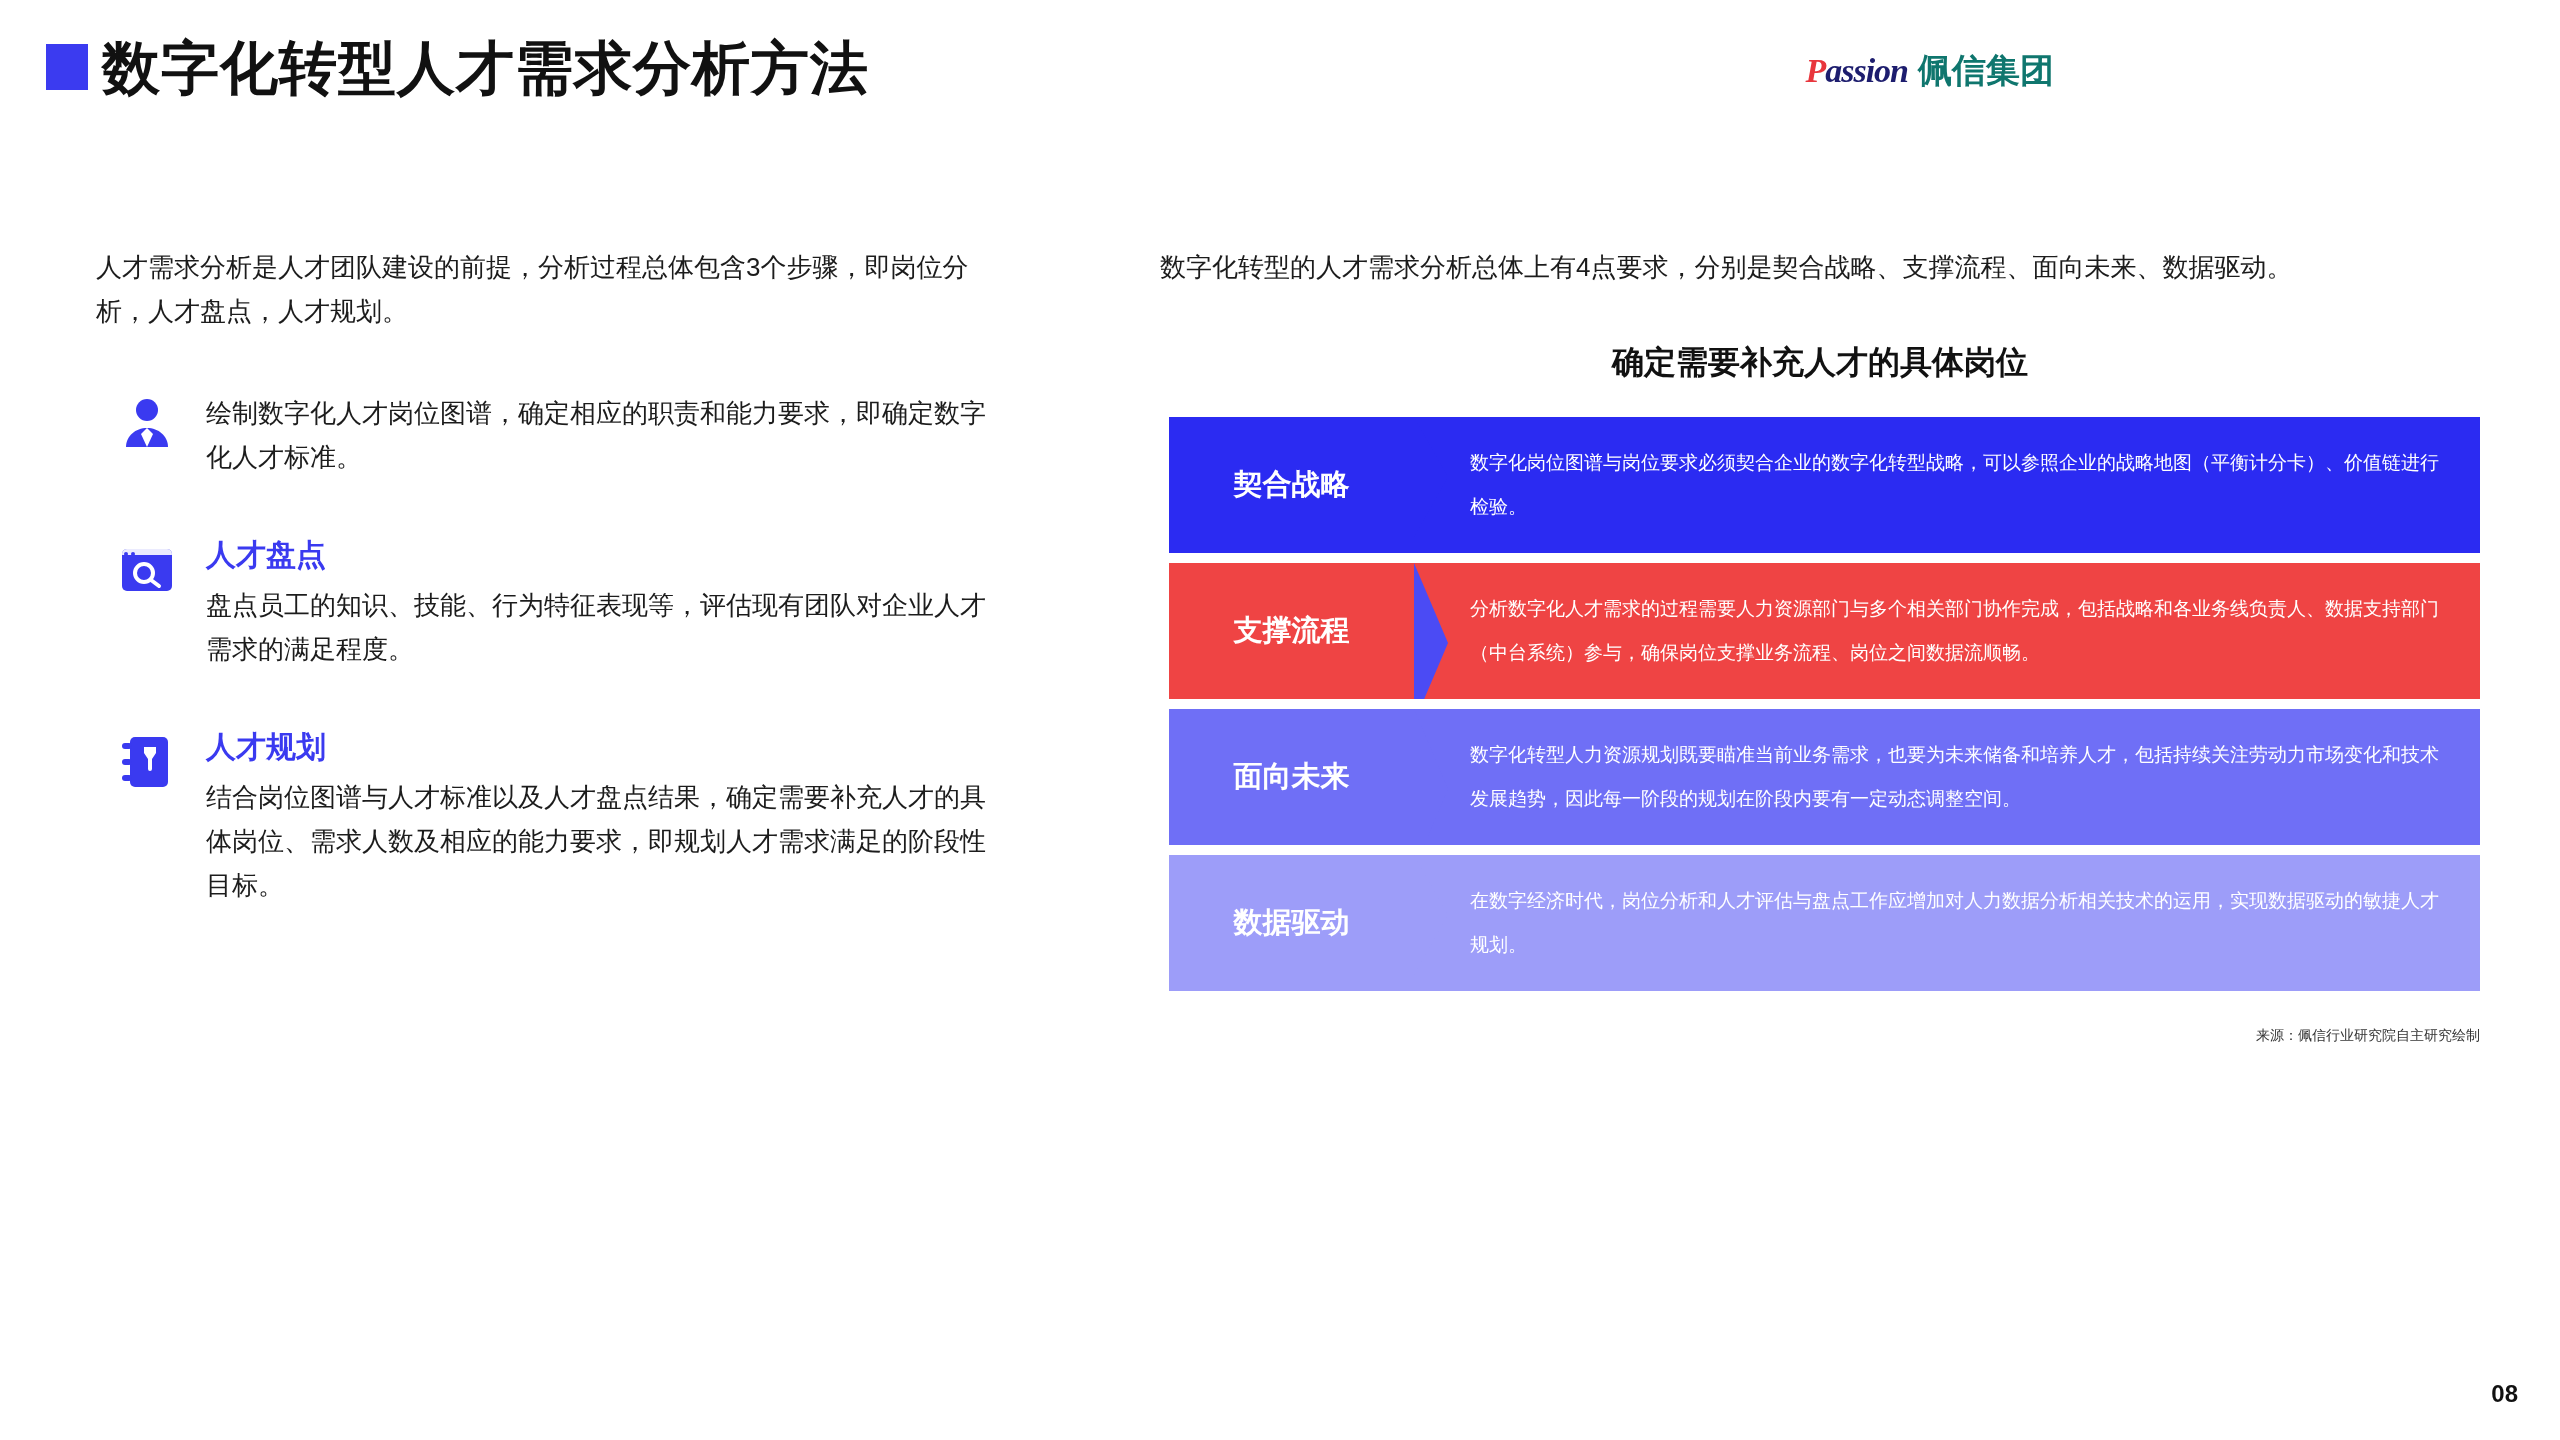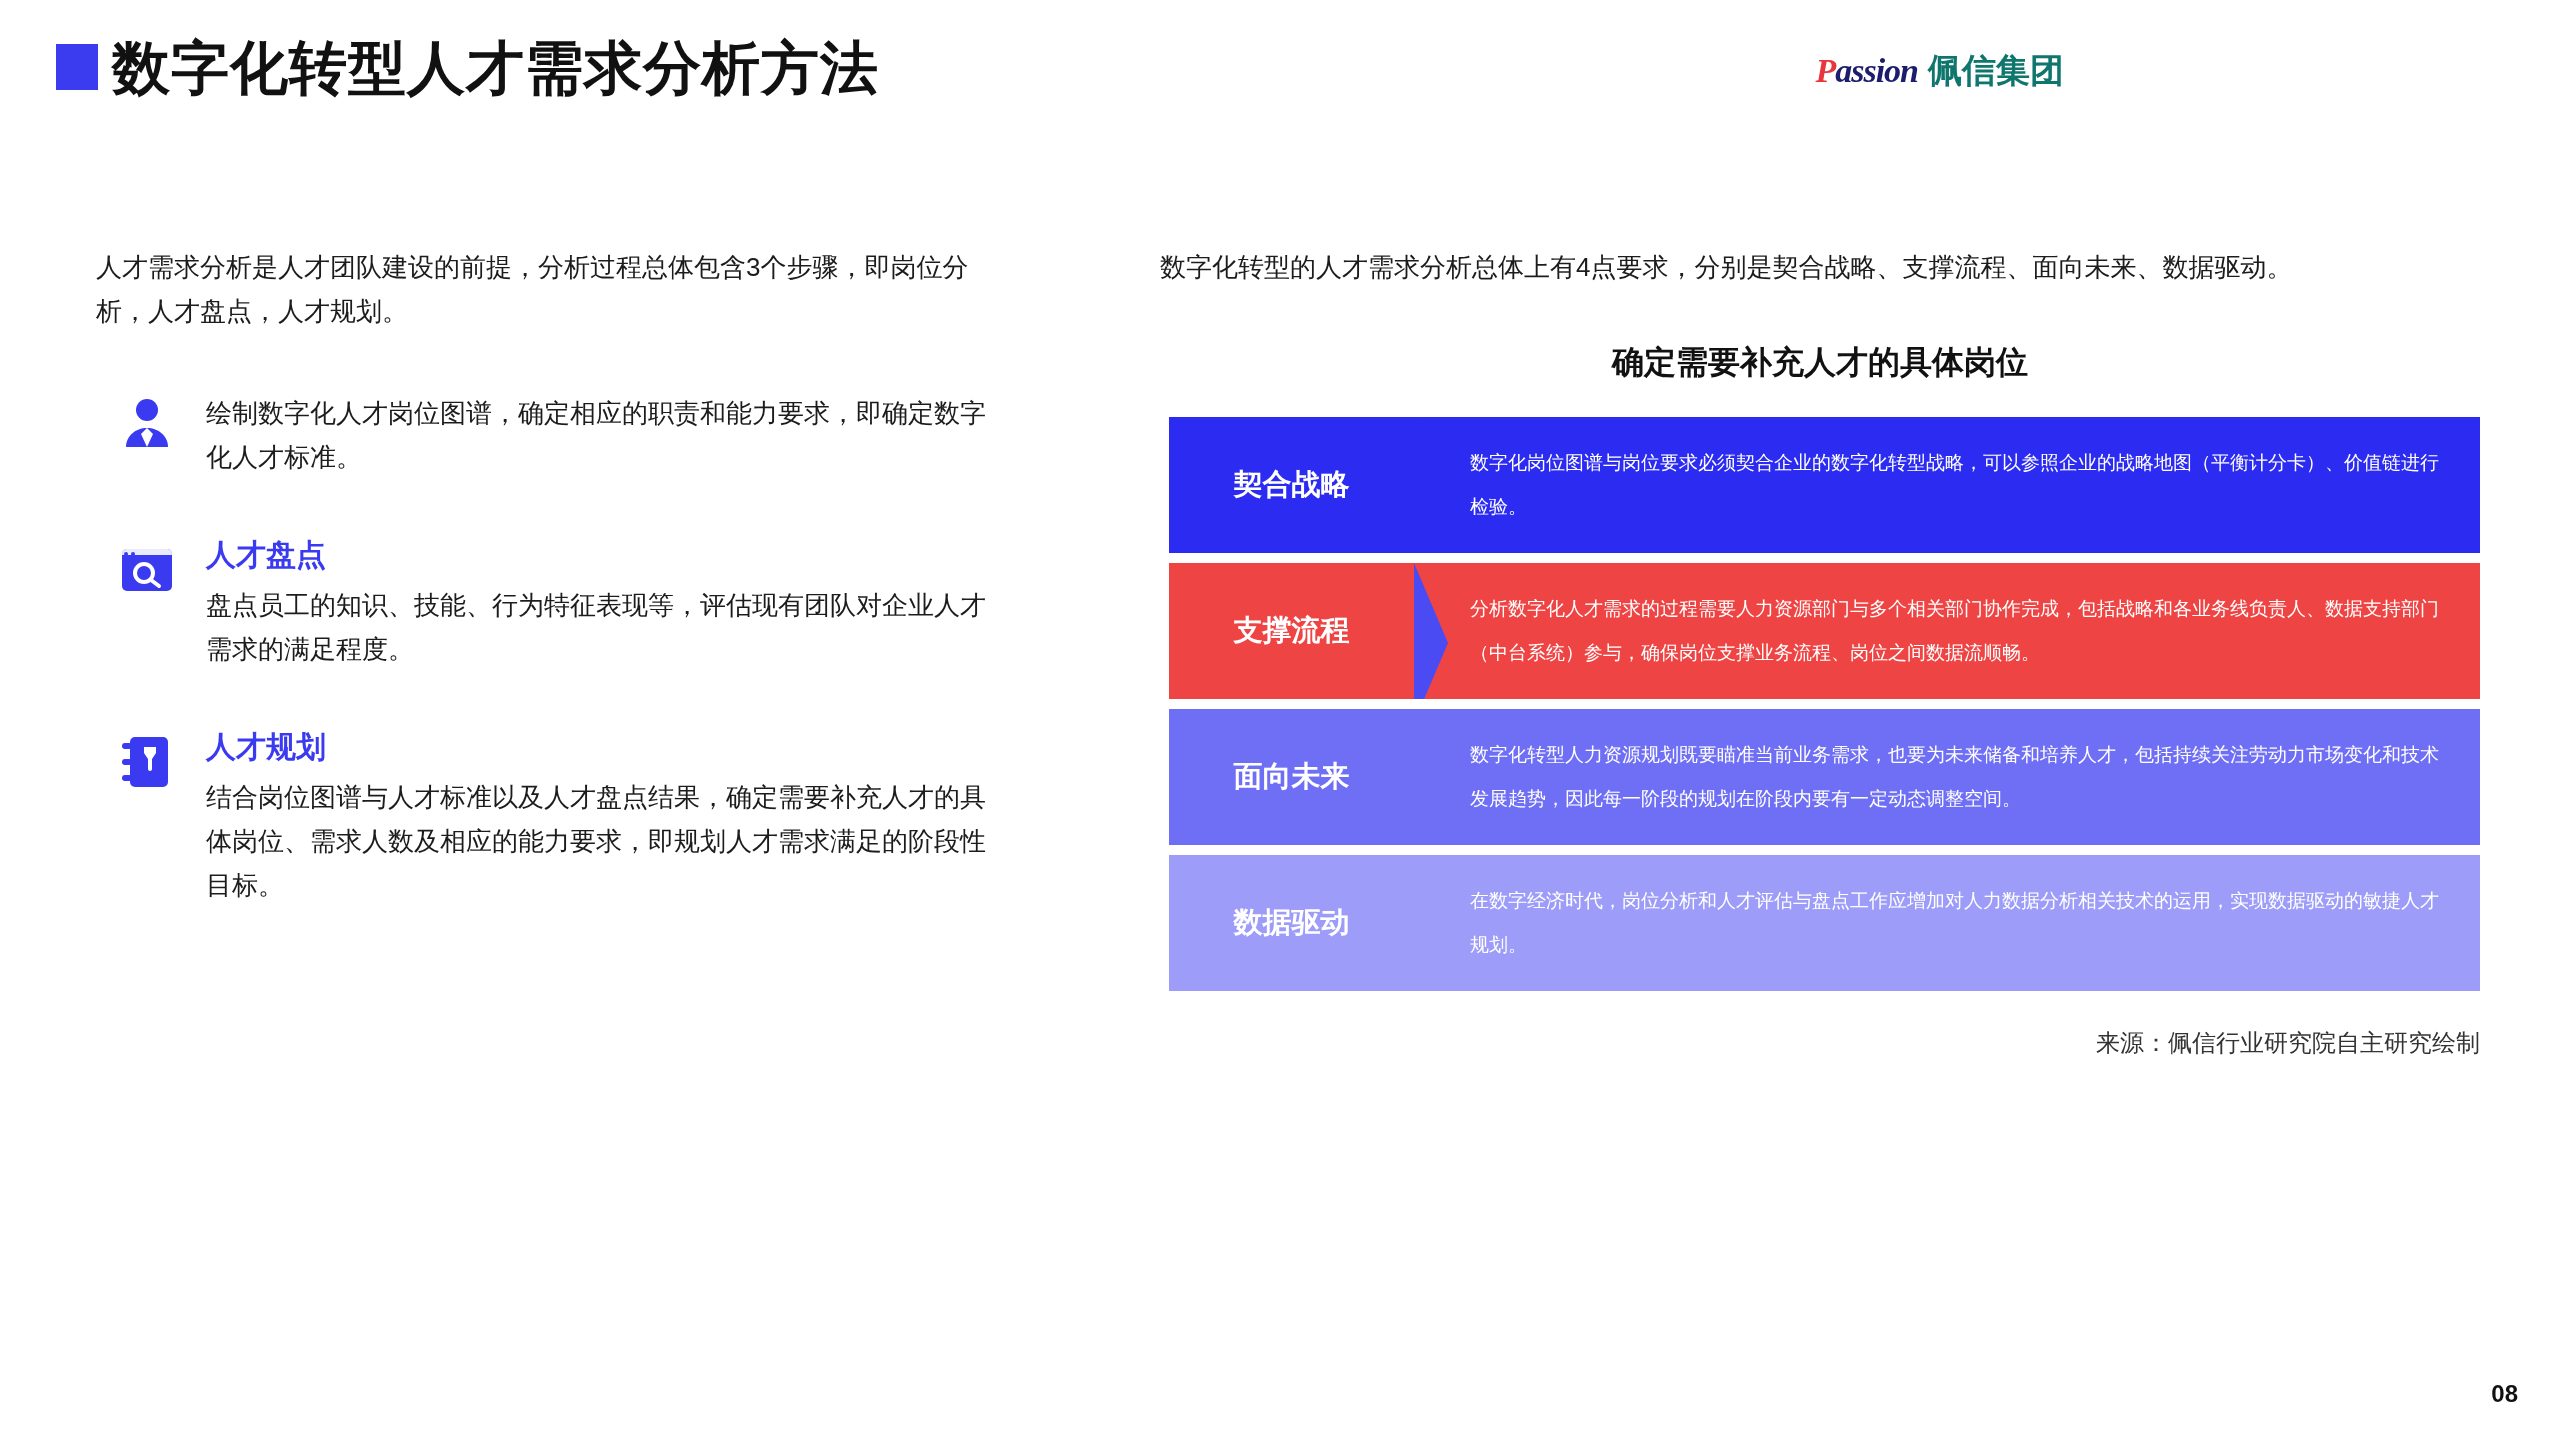--- a/index.html
+++ b/index.html
@@ -12,21 +12,21 @@
     height: 1440px;
     position: relative;
     font-family: "Liberation Sans", "DejaVu Sans", sans-serif;
     color: #222222;
     overflow: hidden;
   }
 
   
   .header {
     position: absolute;
-    left: 16px;
+    left: 6px;
     top: 0;
     width: 2088px;
     height: 150px;
   }
   .title-bar {
     position: absolute;
     left: 40px;
     top: 44px;
     width: 42px;
     height: 46px;
@@ -171,21 +171,21 @@
   .row.r3 .row-label, .row.r3 .row-body { background: #6f6ff6; }
   .row.r4 .row-label, .row.r4 .row-body { background: #9d9df9; }
   .row.r1 .arrow svg path { fill: #2b2bf2; }
   .row.r2 .arrow svg path { fill: #4b4bf4; }
   .row.r3 .arrow svg path { fill: #6f6ff6; }
   .row.r4 .arrow svg path { fill: #9d9df9; }
 
   .source {
     margin-top: 36px;
     text-align: right;
-    font-size: 24px;
+    font-size: 14px;
     color: #333333;
   }
 
   .page-num {
     position: absolute;
     right: 42px;
     bottom: 32px;
     font-size: 24px;
     font-weight: bold;
     color: #111111;

